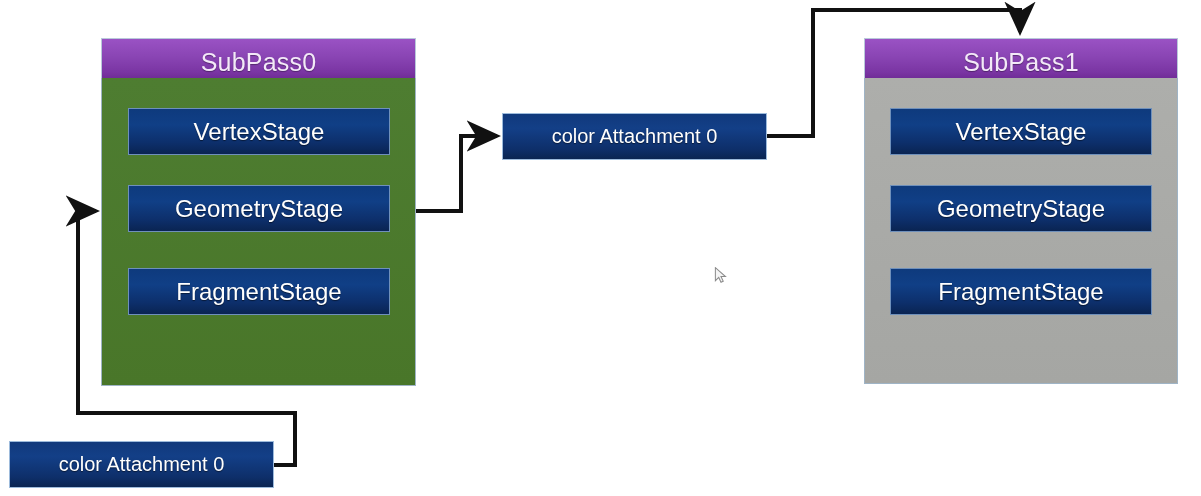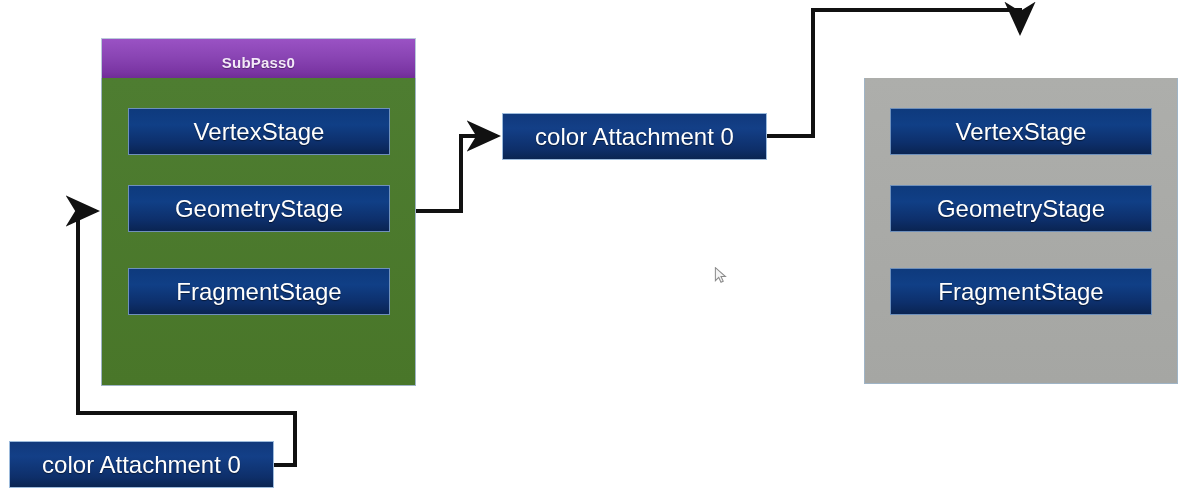--- a/index.html
+++ b/index.html
@@ -30,24 +30,23 @@
     width: 100%;
     height: 48px;
     box-sizing: border-box;
     background: linear-gradient(180deg, #9a52c4 0%, #8a45b4 38%, #7a35a3 72%, #65238a 100%);
     border: 1px solid #b9c9da;
     border-bottom: 1px solid #5d2080;
     display: flex;
     align-items: center;
     justify-content: center;
     color: #f3e9f8;
-    font-size: 15px;
+    font-size: 25px;
     letter-spacing: 0.2px;
     text-shadow: 0 1px 1px rgba(0,0,0,0.35);
-    font-weight: bold;
   }
   .subpass-body {
     position: absolute;
     left: 0;
     width: 100%;
     box-sizing: border-box;
     border: 1px solid #9fb4c6;
     border-top: none;
   }
   .body-green {
@@ -76,21 +75,21 @@
   
   .attach-box {
     position: absolute;
     box-sizing: border-box;
     background: linear-gradient(180deg, #11397c 0%, #133f87 32%, #0e2f6a 78%, #0a2551 100%);
     border: 1px solid #9dbbdc;
     display: flex;
     align-items: center;
     justify-content: center;
     color: #ffffff;
-    font-size: 24px;
+    font-size: 20px;
     text-shadow: 0 1px 1px rgba(0,0,0,0.5);
   }
 
   
   #connectors {
     position: absolute;
     left: 0;
     top: 0;
     width: 1201px;
     height: 496px;
@@ -121,20 +120,23 @@
     <span>VertexStage</span>
   </div>
   <div class="stage-box" style="left:128px; top:185px; width:262px; height:47px;">
     <span>GeometryStage</span>
   </div>
   <div class="stage-box" style="left:128px; top:268px; width:262px; height:47px;">
     <span>FragmentStage</span>
   </div>
 
   <div class="subpass" style="left:864px; top:38px; width:314px; height:346px;">
+    <div class="subpass-header">
+      <span>SubPass1</span>
+    </div>
     <div class="subpass-body body-gray" style="top:40px; height:306px;"></div>
   </div>
 
   <div class="stage-box" style="left:890px; top:108px; width:262px; height:47px;">
     <span>VertexStage</span>
   </div>
   <div class="stage-box" style="left:890px; top:185px; width:262px; height:47px;">
     <span>GeometryStage</span>
   </div>
   <div class="stage-box" style="left:890px; top:268px; width:262px; height:47px;">

